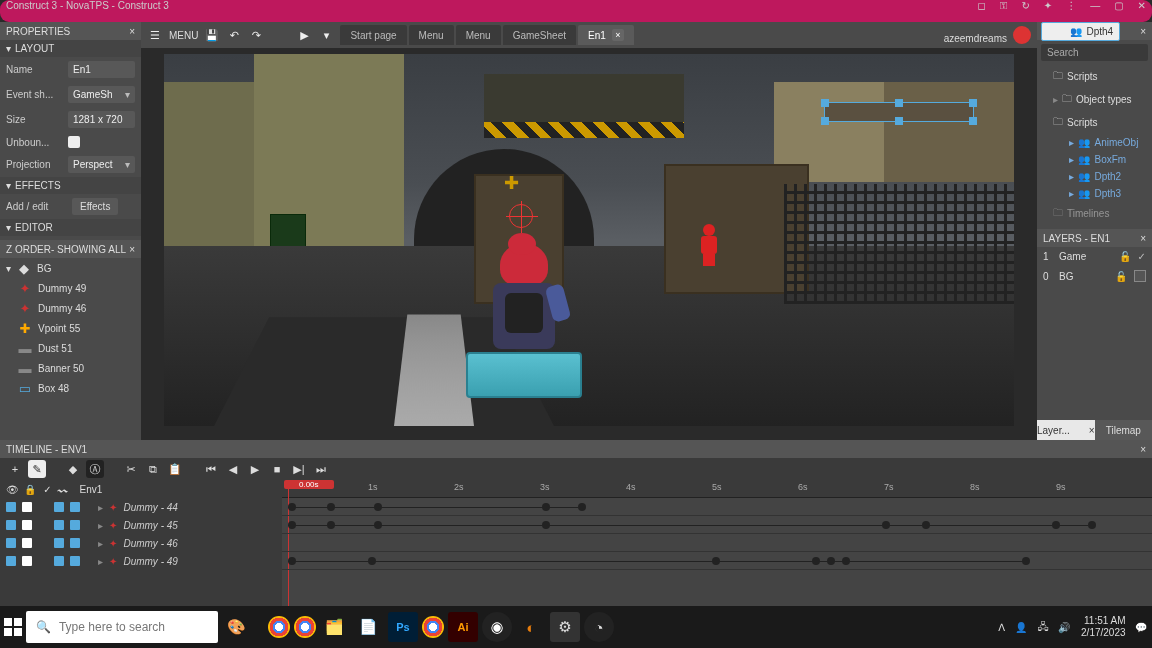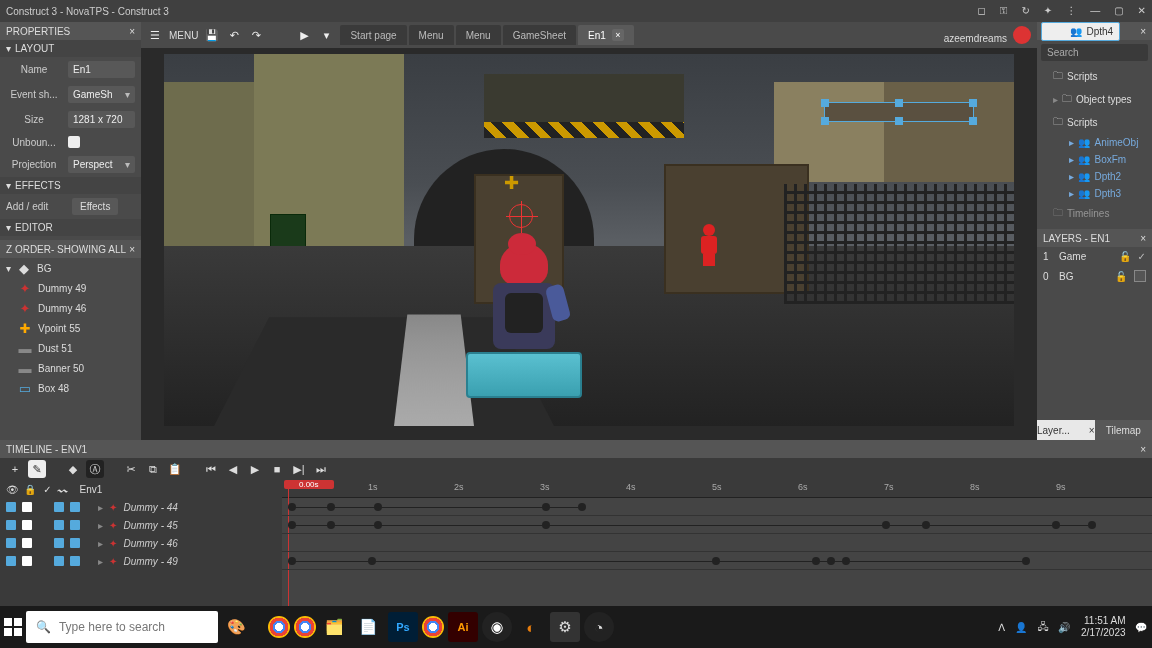--- a/index.html
+++ b/index.html
@@ -1,37 +1,37 @@
 <!DOCTYPE html>
 <html><head>
 <meta charset="utf-8">
 <style>
 * { margin: 0; padding: 0; box-sizing: border-box; font-family: "Segoe UI", Arial, sans-serif; }
 body { width: 1152px; height: 648px; background: #2a2a2a; color: #ddd; font-size: 11px; overflow: hidden; position: relative; }
 
 
-.titlebar { height: 22px; background: #404040; display: flex; align-items: center; padding: 0 6px; color: #ccc; font-size: 10px; }
+.titlebar { height: 22px; background: #be185d; display: flex; padding: 0 6px; color: #ccc; font-size: 10px; border-radius: 9px; }
 .titlebar-title { flex: 1; }
 .titlebar-icons { display: flex; gap: 14px; }
 .titlebar-icons span { cursor: default; }
 
 
 .main { display: flex; height: 418px; }
 .left-col { width: 141px; background: #4a4a4a; display: flex; flex-direction: column; }
 .center-col { flex: 1; display: flex; flex-direction: column; background: #333; }
 .right-col { width: 115px; background: #4a4a4a; display: flex; flex-direction: column; }
 
 
 .panel-hdr { height: 18px; background: #555; display: flex; align-items: center; padding: 0 6px; font-size: 10px; color: #ddd; }
 .panel-hdr .x { margin-left: auto; cursor: default; }
 
 
 .section-hdr { background: #444; padding: 3px 6px; font-size: 10px; display: flex; align-items: center; gap: 4px; }
 .prop-row { display: flex; align-items: center; padding: 4px 6px; gap: 6px; }
-.prop-label { width: 56px; text-align: center; color: #ccc; font-size: 10px; }
+.prop-label { width: 56px; text-align: left; color: #ccc; font-size: 10px; }
 .prop-val { flex: 1; background: #585858; border-radius: 2px; padding: 3px 5px; font-size: 10px; color: #eee; }
 .prop-val.dd::after { content: " ▾"; float: right; color: #bbb; }
 .prop-chk { width: 12px; height: 12px; background: #eee; border-radius: 2px; }
 .prop-btn { background: #585858; border-radius: 2px; padding: 3px 8px; font-size: 10px; }
 .zorder-item { display: flex; align-items: center; gap: 6px; padding: 3px 6px 3px 18px; font-size: 10px; }
 .zorder-item .ico { width: 14px; height: 14px; display: flex; align-items: center; justify-content: center; font-size: 13px; }
 
 
 .topbar { height: 26px; background: #4a4a4a; display: flex; align-items: center; gap: 6px; padding: 0 6px; }
 .topbtn { width: 16px; height: 16px; display: flex; align-items: center; justify-content: center; color: #eee; }

